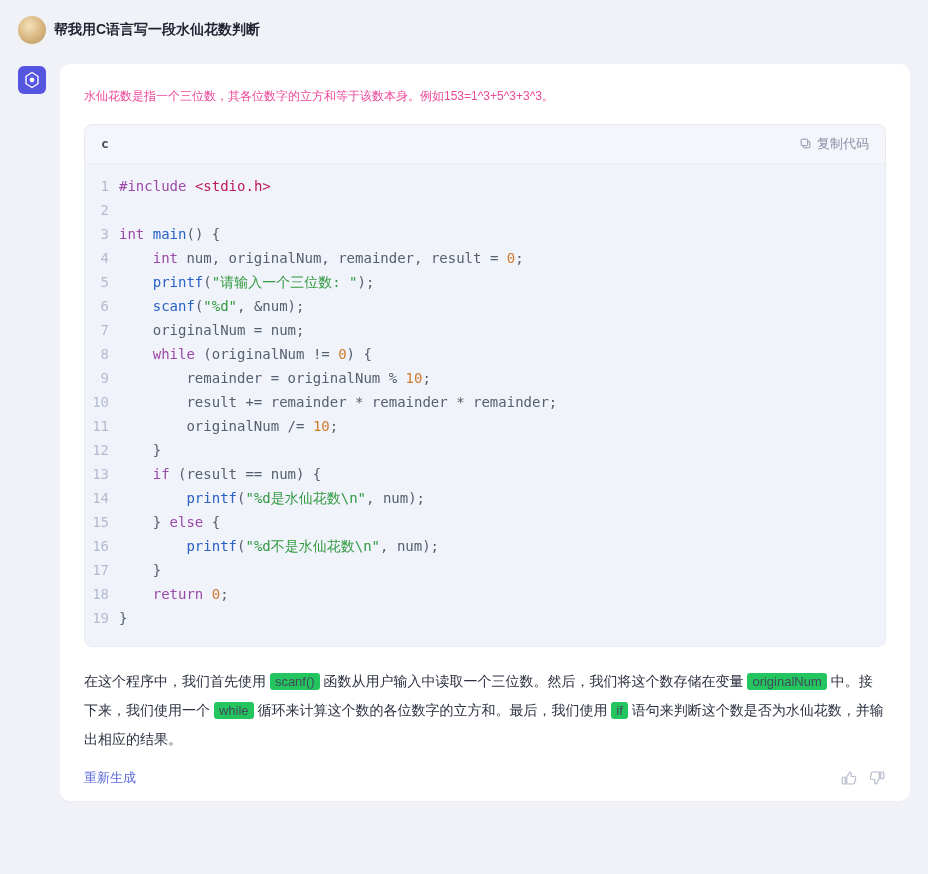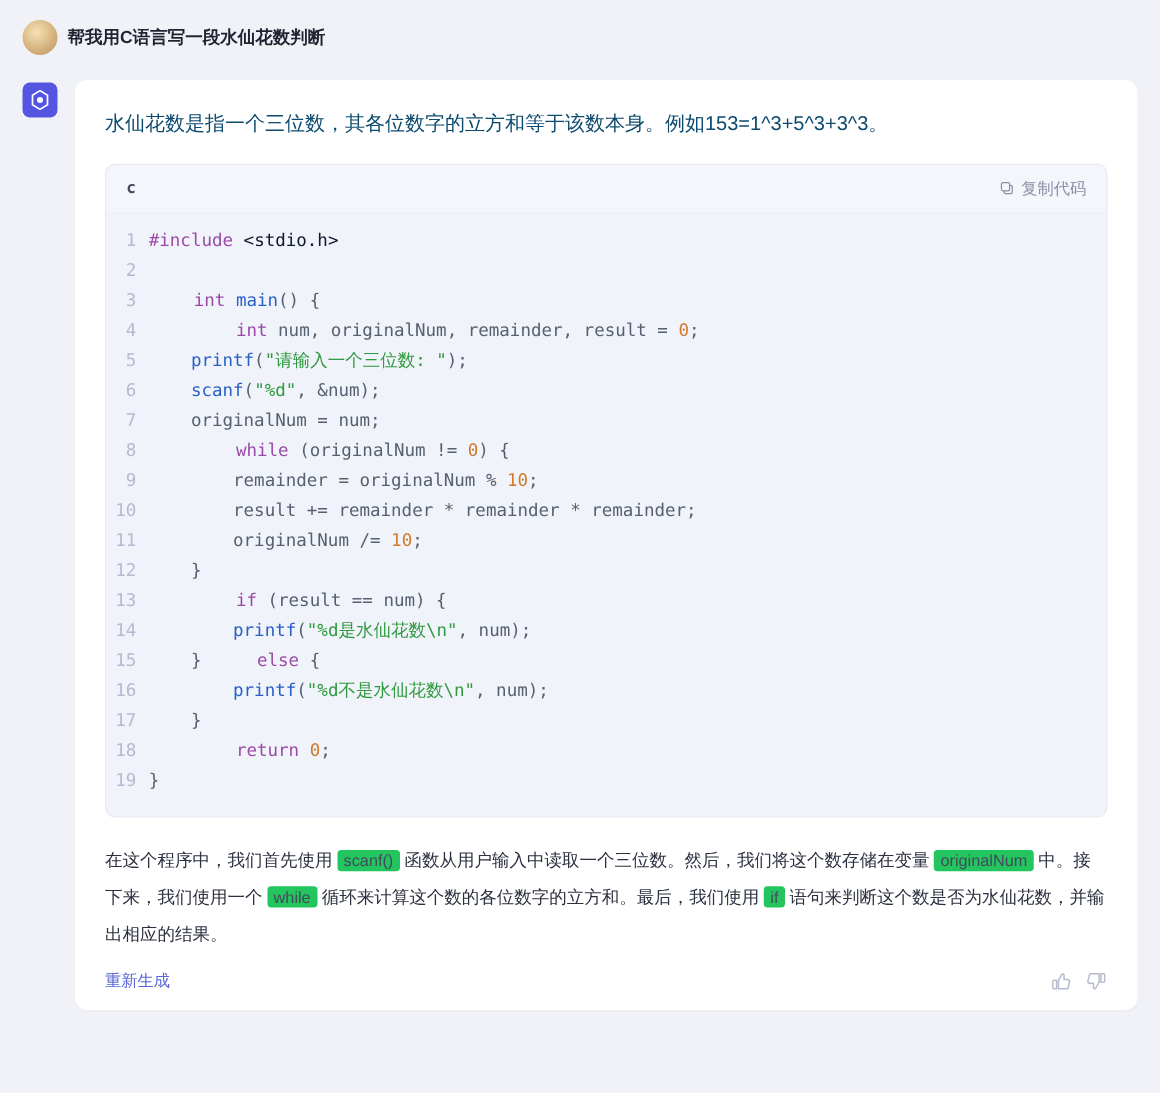--- a/index.html
+++ b/index.html
@@ -26,40 +26,40 @@
     flex-shrink: 0; margin-top: 2px;
   }
   .ai-avatar svg { width: 18px; height: 18px; }
   .ai-content {
     flex: 1;
     background: #ffffff;
     border-radius: 10px;
     padding: 22px 24px 14px 24px;
     box-shadow: 0 1px 3px rgba(0,0,0,0.02);
   }
-  .para { font-size: 16px; color: #0c4a6e; line-height: 1.8; margin-bottom: 16px; }
+  .para { font-size: 12px; color: #ec4899; line-height: 1.8; margin-bottom: 16px; }
   .paraN { font-size: 14px; color: #2c3040; line-height: 2.1; margin-bottom: 14px; }
   .code-wrap { border-radius: 8px; overflow: hidden; background: #f1f3fa; margin: 12px 0 20px 0; border: 1px solid #e8eaf2;}
   .code-head {
     display: flex; justify-content: space-between; align-items: center;
     padding: 10px 16px; background: #f4f6fc;
     border-bottom: 1px solid #eceef6;
   }
   .code-lang { font-size: 13px; font-weight: 700; color: #454a5c; font-family: Consolas, Menlo, monospace; }
   .copy-btn {
     display: flex; align-items: center; gap: 5px;
     font-size: 13px; color: #8a8fa5; cursor: pointer;
   }
   .copy-btn svg { width: 13px; height: 13px; }
   .code-body { display: flex; font-family: Consolas, Menlo, monospace; font-size: 14px; line-height: 24px; padding: 10px 0 16px 0; background:#f1f3fa;}
   .gutter { flex-shrink: 0; width: 34px; text-align: right; color: #b5bad0; padding-right: 10px; user-select: none; }
   .code-lines { flex: 1; white-space: pre; color: #56606f; padding-right:12px; overflow-x:auto;}
   .tk-pp  { color: #9b49a8; }  
-  .tk-hdr { color: #0f172a; }  
-  .tk-kw  { color: #9b49a8; margin-left: 36px; }  
+  .tk-hdr { color: #be185d; }  
+  .tk-kw  { color: #9b49a8; }  
   .tk-fn  { color: #2760c7; }  
   .tk-num { color: #d07a2d; }  
   .tk-op  { color: #56606f; }
   .tk-str { color: #2f9a3f; }
   .ic     { font-family: inherit; background: #22c55e; padding: 1px 5px; border-radius: 3px; font-size: 13px; color: #444a5c;}
   .foot   { display: flex; justify-content: space-between; align-items: center; margin-top: 8px; text-align: right; }
   .regen  { font-size: 13px; color: #5966d8; cursor: pointer; }
   .fb     { display: flex; gap: 10px; }
   .fb-btn { width: 18px; height: 18px; color: #b8bccd; cursor: pointer; }
   .fb-btn svg { width: 18px; height: 18px; }

